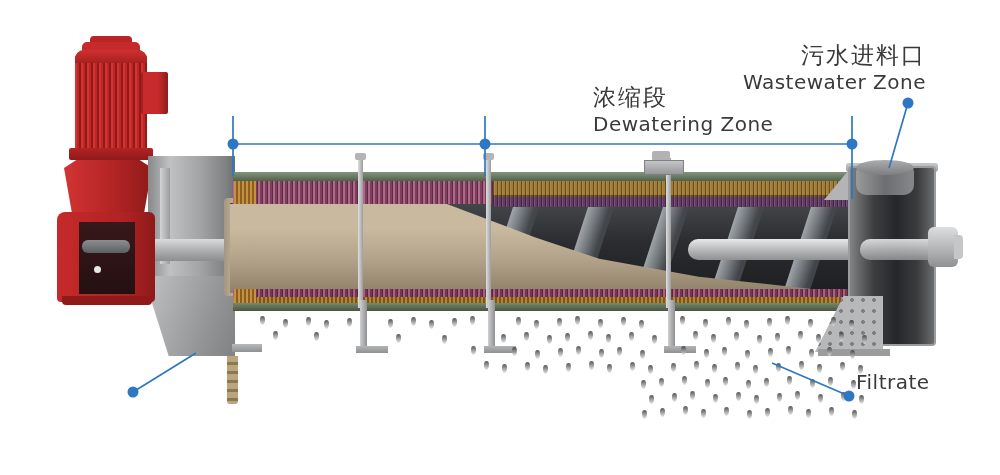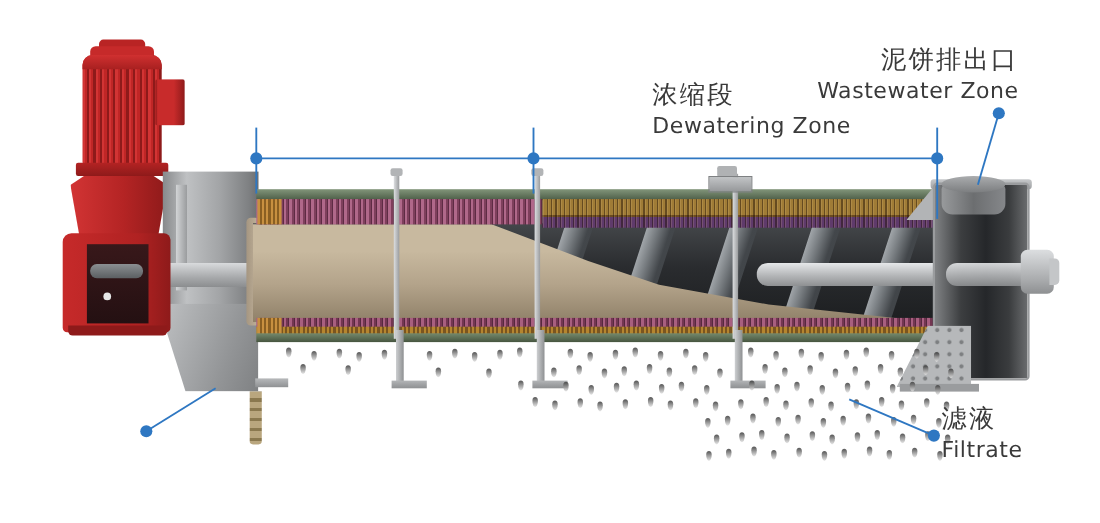--- a/index.html
+++ b/index.html
@@ -7,21 +7,21 @@
     position:relative;width:1000px;height:475px;background:#ffffff;overflow:hidden;
     font-family:"DejaVu Sans","Liberation Sans",sans-serif;color:#3d3d3d;
   }
   .canvas *{position:absolute;box-sizing:border-box;}
 
   
   .lbl{display:block;}
   .lbl .zh{font-size:23px;letter-spacing:2px;line-height:1.15;white-space:nowrap;color:#3a3a3a;position:static;display:block;}
   .lbl .en{font-size:20px;letter-spacing:0.5px;line-height:1.1;margin-top:3px;white-space:nowrap;color:#3a3a3a;position:static;display:block;}
   .lbl-dewatering{left:270px;top:90px;}
-  .lbl-thickening{left:593px;top:74px;}
+  .lbl-thickening{left:593px;top:84px;}
   .lbl-inlet{left:700px;top:42px;width:226px;text-align:right;}
   .lbl-outlet{left:48px;top:392px;}
   .lbl-filtrate{left:856px;top:368px;}
 
   
   .motor-cap2{left:90px;top:36px;width:42px;height:9px;background:#b92424;border-radius:4px 4px 0 0;}
   .motor-cap{left:82px;top:42px;width:58px;height:10px;background:#c62a2a;border-radius:5px 5px 0 0;}
   .motor-body{left:75px;top:50px;width:72px;height:100px;border-radius:9px 9px 3px 3px;
     background:repeating-linear-gradient(90deg,#d23434 0 2px,#c02626 2px 4px,#8e1a1a 4px 6px);}
   .motor-topband{left:75px;top:50px;width:72px;height:13px;background:linear-gradient(180deg,#d03030,#a82020);border-radius:9px 9px 0 0;}
@@ -317,23 +317,22 @@
       <circle cx="133" cy="392" r="5.5"></circle>
       <circle cx="849" cy="396" r="5.5"></circle>
     </g>
   </svg>
 
   <div class="lbl lbl-thickening">
     <span class="zh">浓缩段</span>
     <span class="en">Dewatering Zone</span>
   </div>
   <div class="lbl lbl-inlet">
-    <span class="zh">泥饼排出口</span>
+    <span class="zh">污水进料口</span>
     <span class="en">Wastewater Zone</span>
   </div>
   <div class="lbl lbl-outlet">
   </div>
   <div class="lbl lbl-filtrate">
-    <span class="zh">滤液</span>
     <span class="en">Filtrate</span>
   </div>
 
 </div>
 
 </body></html>

